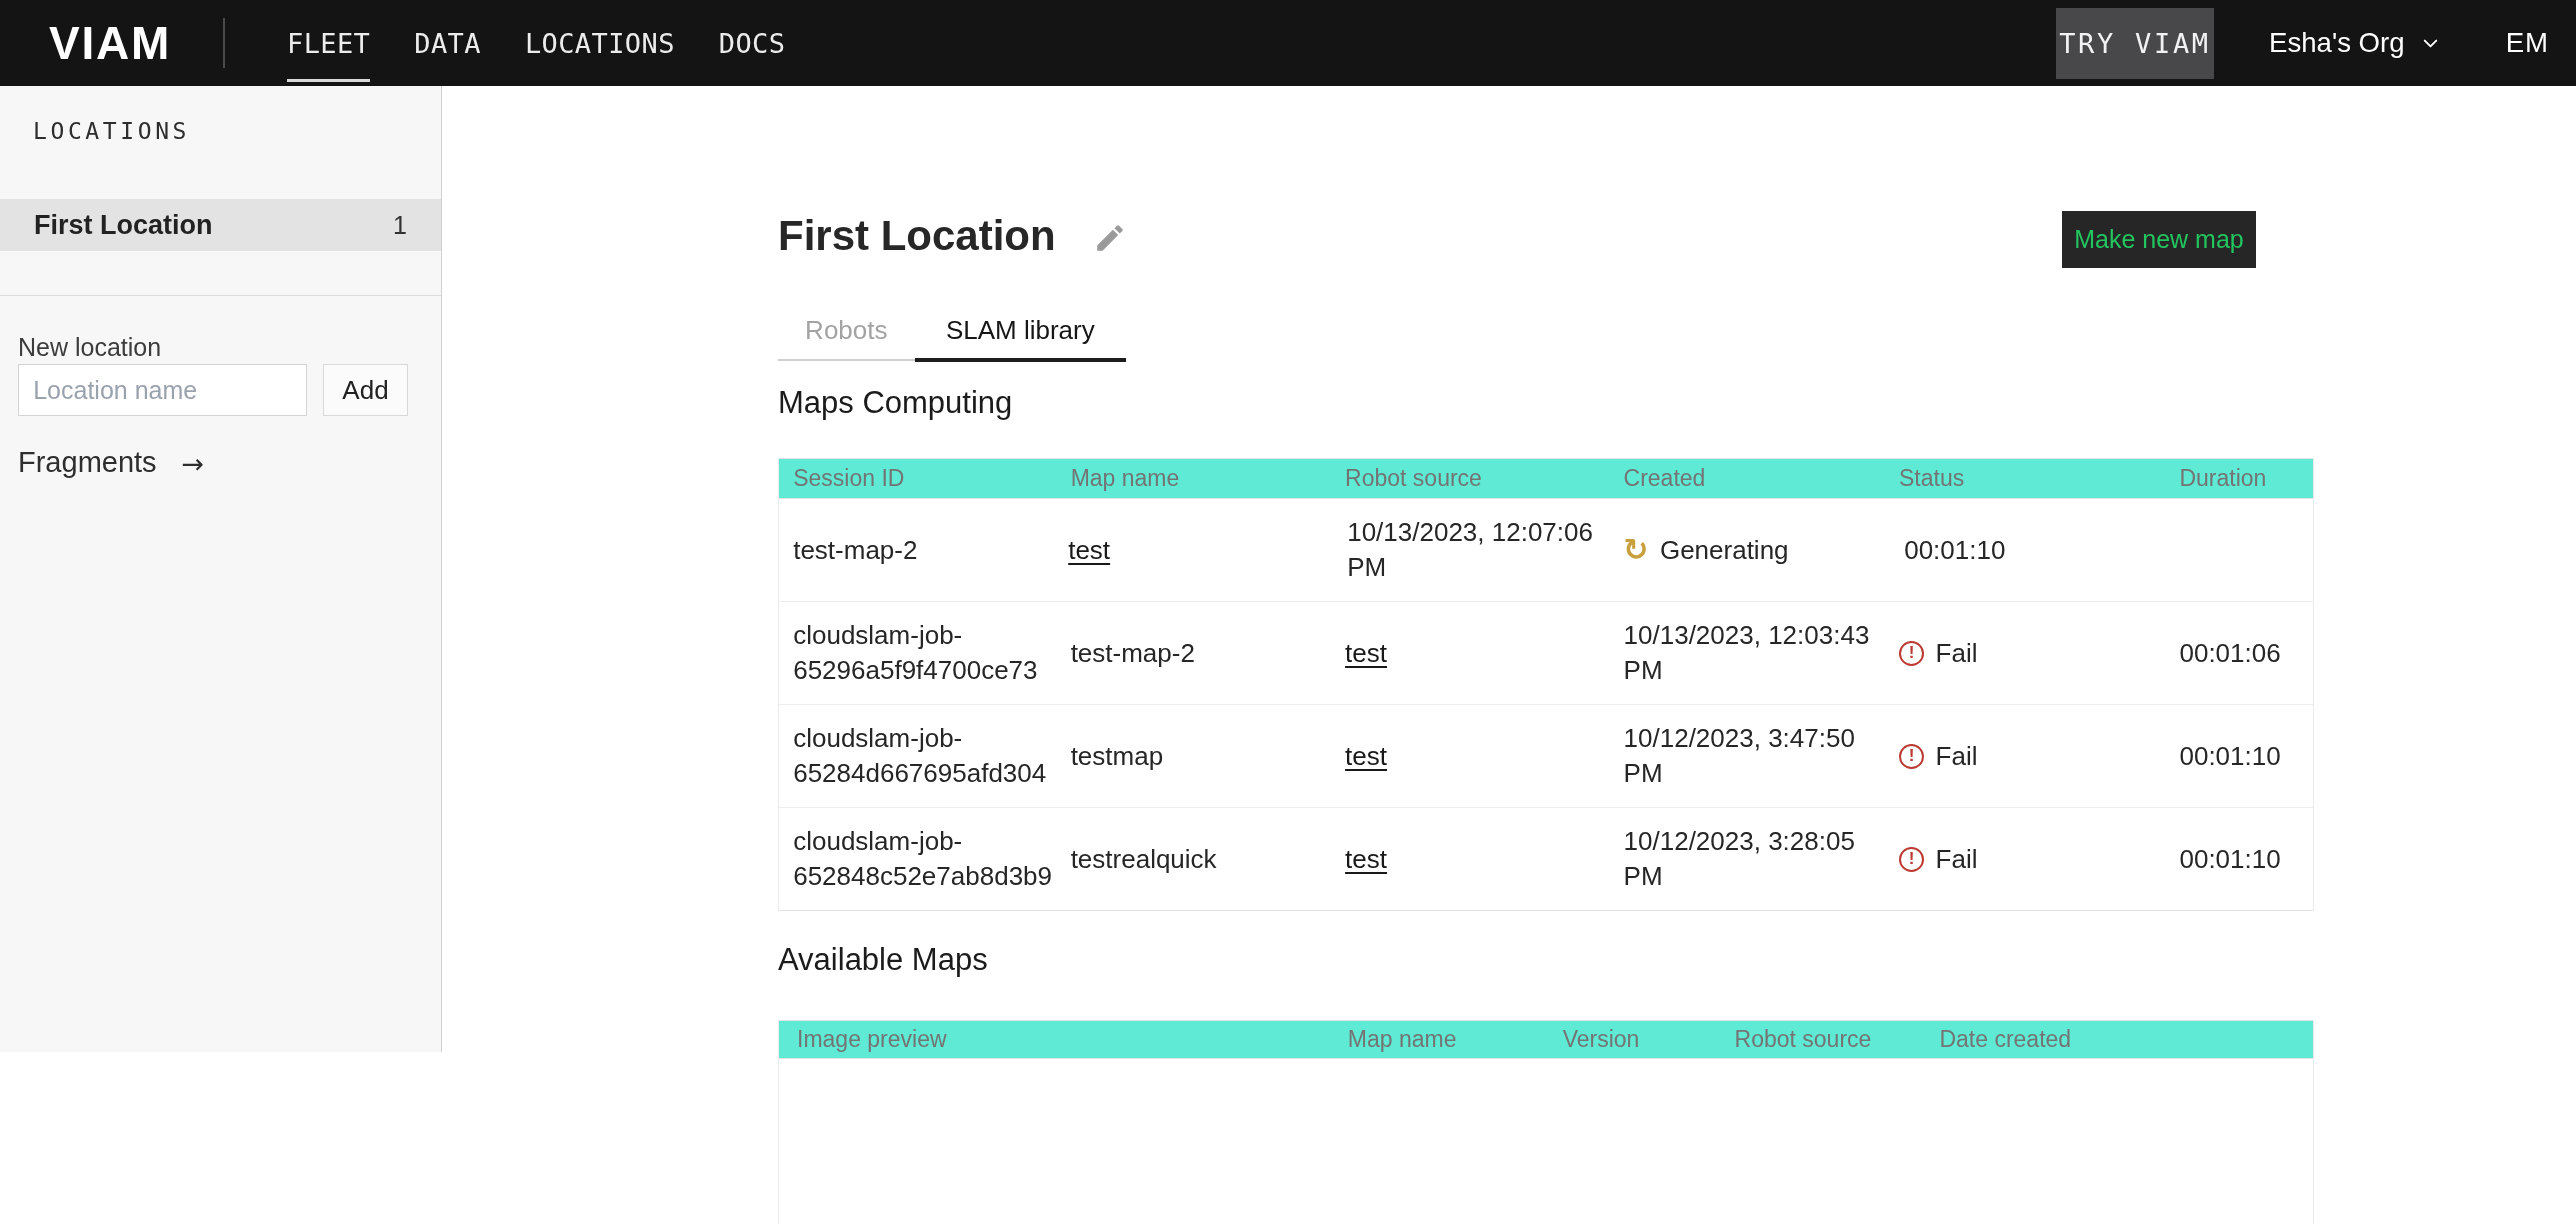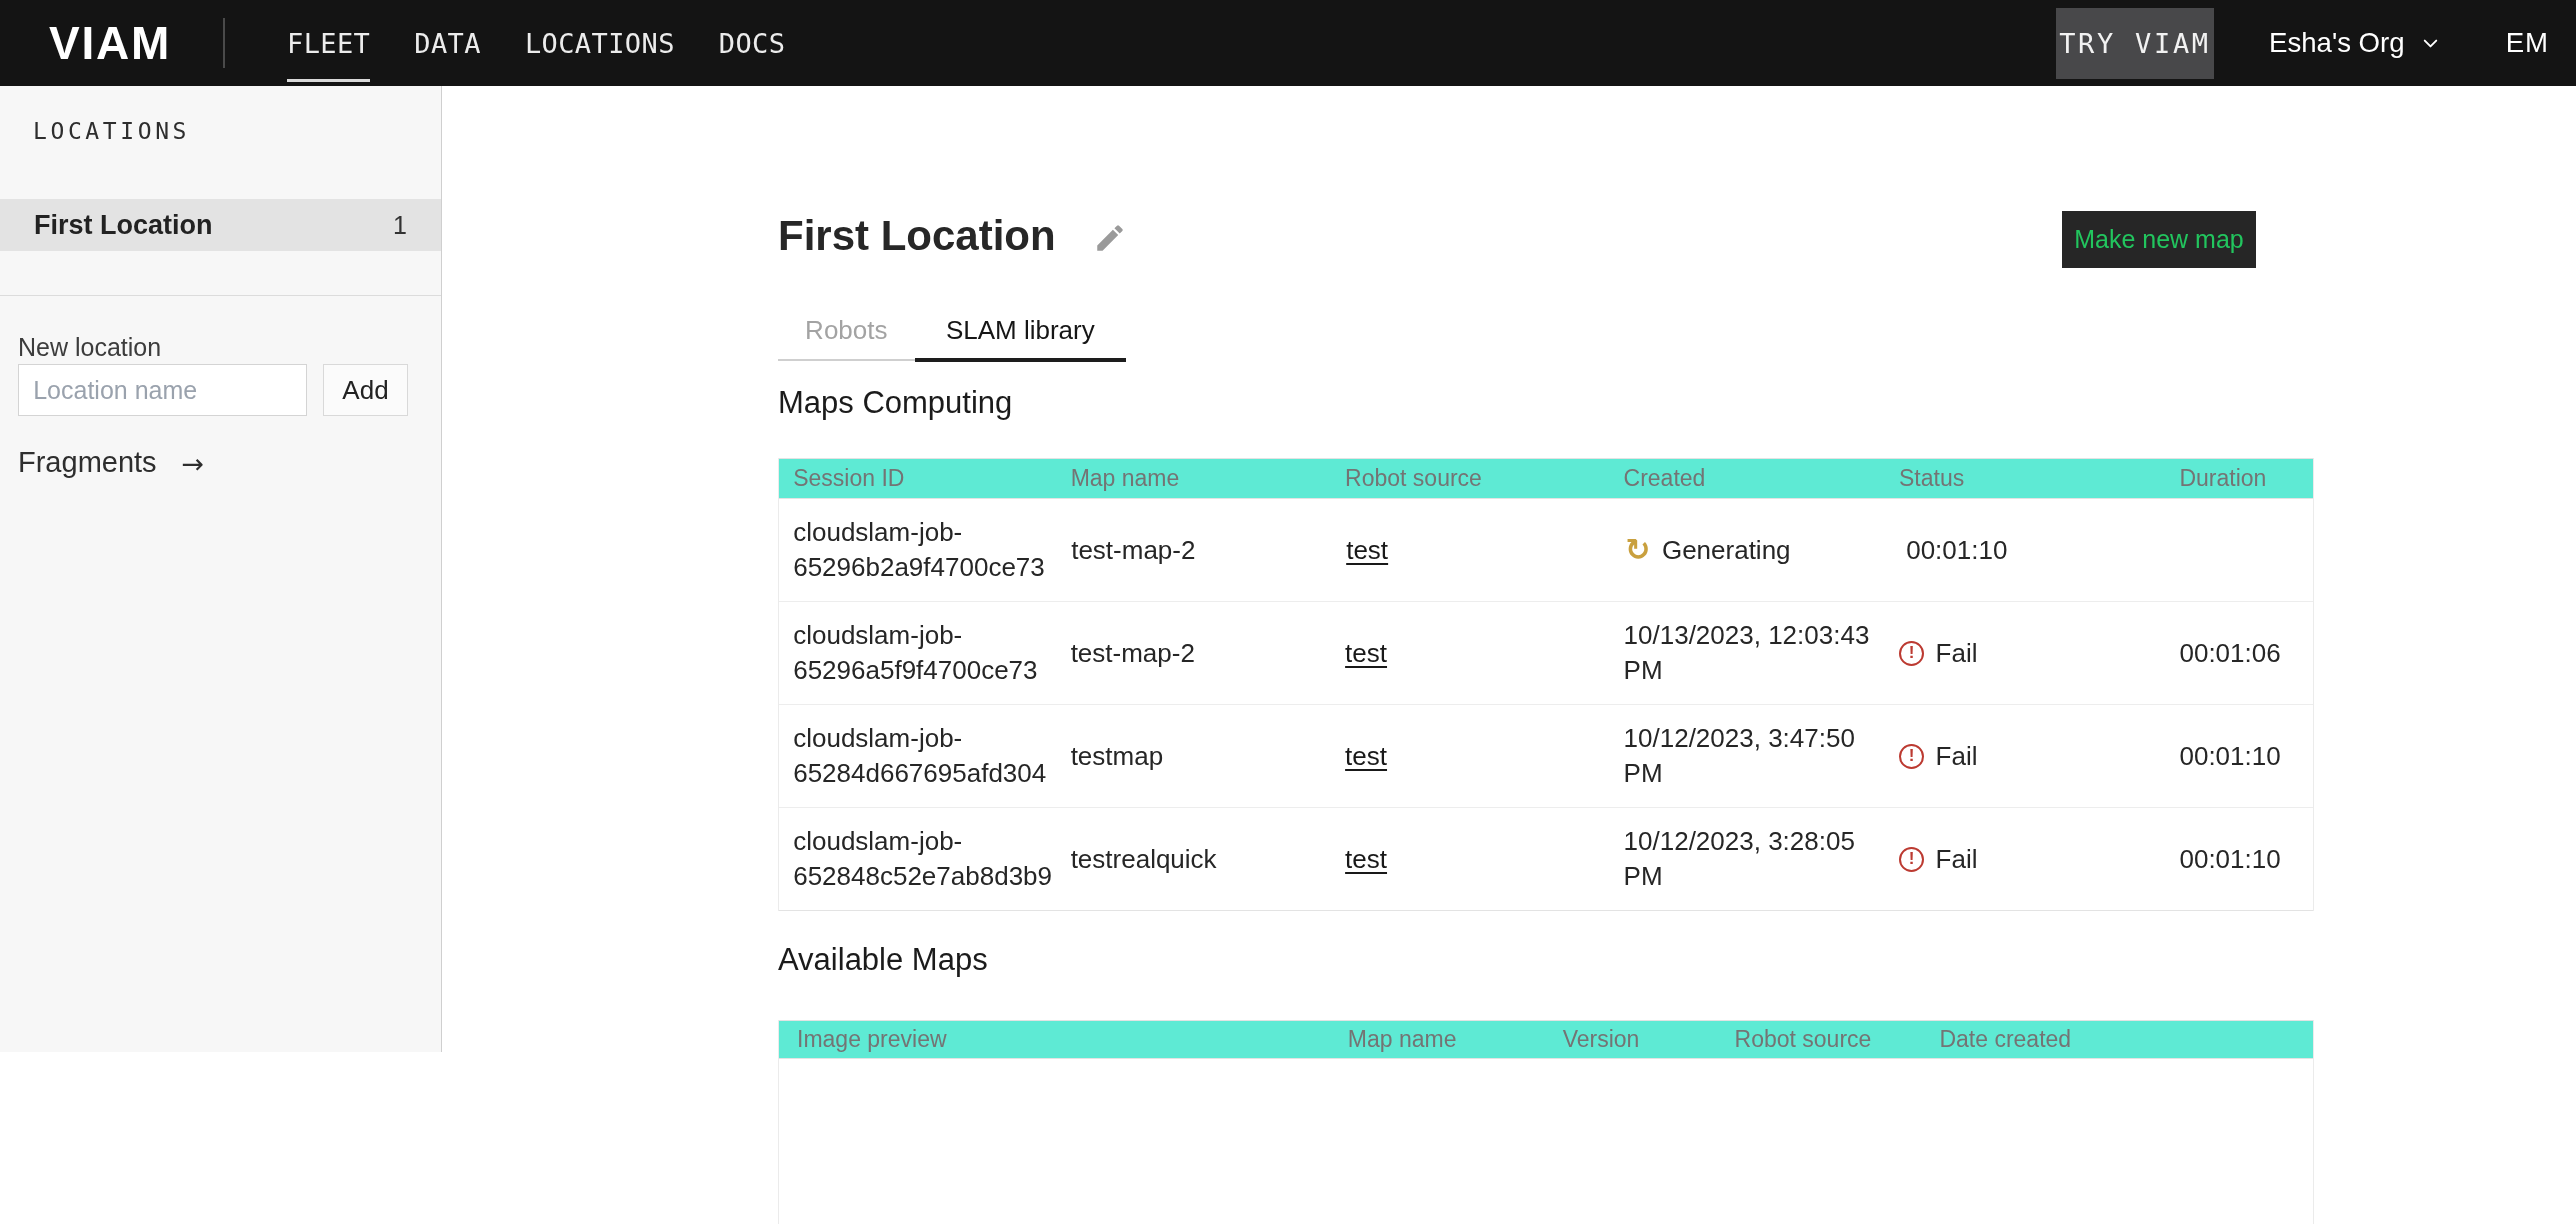--- a/index.html
+++ b/index.html
@@ -189,23 +189,23 @@
     <div class="thead">
       <div class="th col-session">Session ID</div>
       <div class="th col-mapname">Map name</div>
       <div class="th col-source">Robot source</div>
       <div class="th col-created">Created</div>
       <div class="th col-status">Status</div>
       <div class="th col-duration">Duration</div>
     </div>
     <div id="mc-rows">
         <div class="trow">
-          <div class="td col-session"><span class="td-wrap">cloudslam-job-65296b2a9f4700ce73</span></div>
           <div class="td col-mapname">test-map-2</div>
           <div class="td col-source"><span class="robot-link">test</span></div>
+          <div class="td col-created"><span class="td-wrap" style="display: inline-block; max-width: 249px;">10/13/2023, 12:07:06 PM</span></div>
           <div class="td col-status status-cell">
             <span class="gen-icon" style="color: rgb(201, 160, 62);">↻</span>
             <span>Generating</span>
           </div>
           <div class="td col-duration">00:01:10</div>
         </div>
         <div class="trow">
           <div class="td col-session"><span class="td-wrap">cloudslam-job-65296a5f9f4700ce73</span></div>
           <div class="td col-mapname">test-map-2</div>
           <div class="td col-source"><span class="robot-link">test</span></div>

